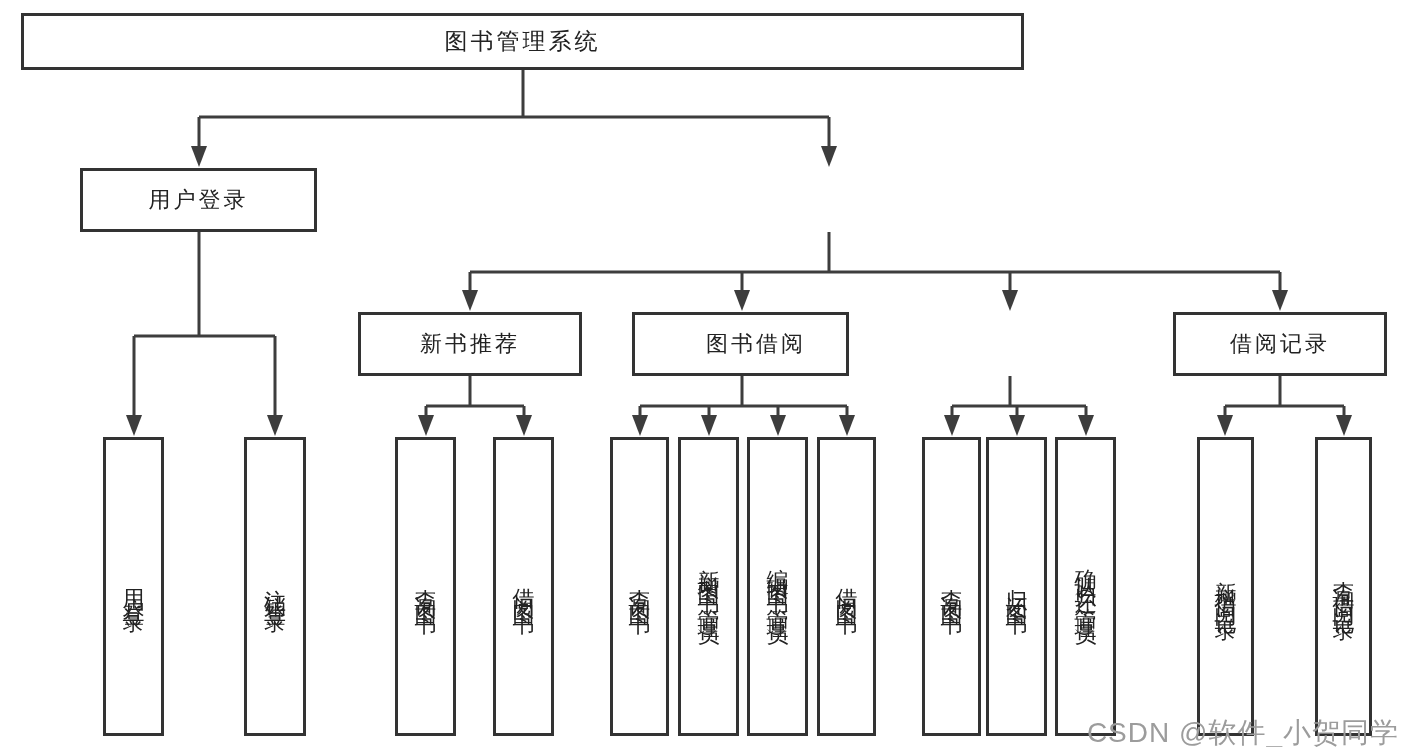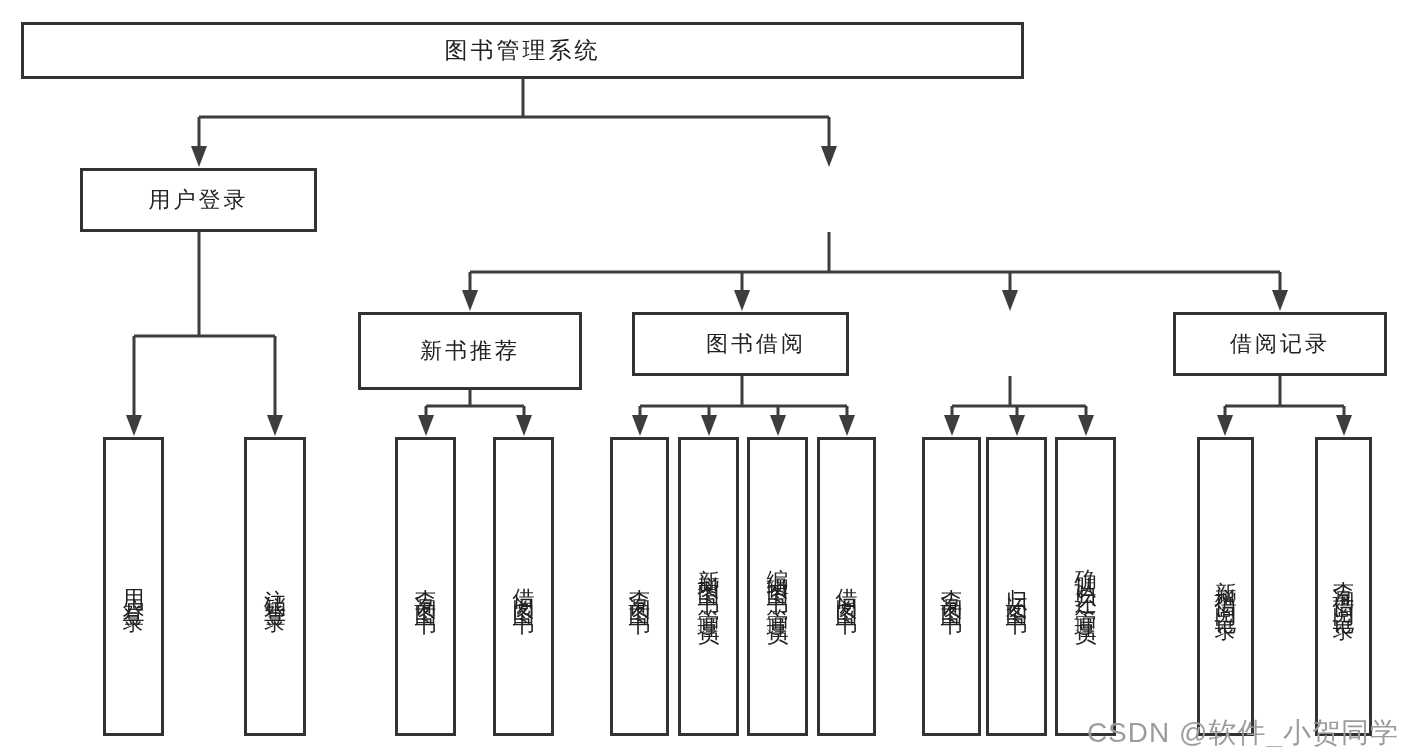--- a/index.html
+++ b/index.html
@@ -79,25 +79,25 @@
       <polygon points="701,415 717,415 709,436" fill="#3d3d3d"></polygon>
       <polygon points="770,415 786,415 778,436" fill="#3d3d3d"></polygon>
       <polygon points="839,415 855,415 847,436" fill="#3d3d3d"></polygon>
       <polygon points="944,415 960,415 952,436" fill="#3d3d3d"></polygon>
       <polygon points="1009,415 1025,415 1017,436" fill="#3d3d3d"></polygon>
       <polygon points="1078,415 1094,415 1086,436" fill="#3d3d3d"></polygon>
       <polygon points="1217,415 1233,415 1225,436" fill="#3d3d3d"></polygon>
       <polygon points="1336,415 1352,415 1344,436" fill="#3d3d3d"></polygon>
     </svg>
 
-  <div class="box hbox root-box" style="left:21px; top:22px; width:1003px; height:57px;">图书管理系统</div>
+  <div class="box hbox root-box" style="left:21px; top:13px; width:1003px; height:57px;">图书管理系统</div>
 
   <div class="box hbox" style="left:80px; top:168px; width:237px; height:64px;">用户登录</div>
 
-  <div class="box hbox" style="left:358px; top:312px; width:224px; height:78px;">新书推荐</div>
+  <div class="box hbox" style="left:358px; top:312px; width:224px; height:64px;">新书推荐</div>
   <div class="box hbox" style="left:632px; top:312px; width:217px; height:64px;padding-left:31px;">图书借阅</div>
   <div class="box hbox" style="left:1173px; top:312px; width:214px; height:64px;">借阅记录</div>
 
   <div class="box vbox" style="left:103px; top:437px; width:61px; height:299px;">用户登录</div>
   <div class="box vbox" style="left:244px; top:437px; width:62px; height:299px;">注销登录</div>
 
   <div class="box vbox" style="left:395px; top:437px; width:61px; height:299px;">查询图书</div>
   <div class="box vbox" style="left:493px; top:437px; width:61px; height:299px;">借阅图书</div>
 
   <div class="box vbox" style="left:610px; top:437px; width:59px; height:299px;">查询图书</div>

